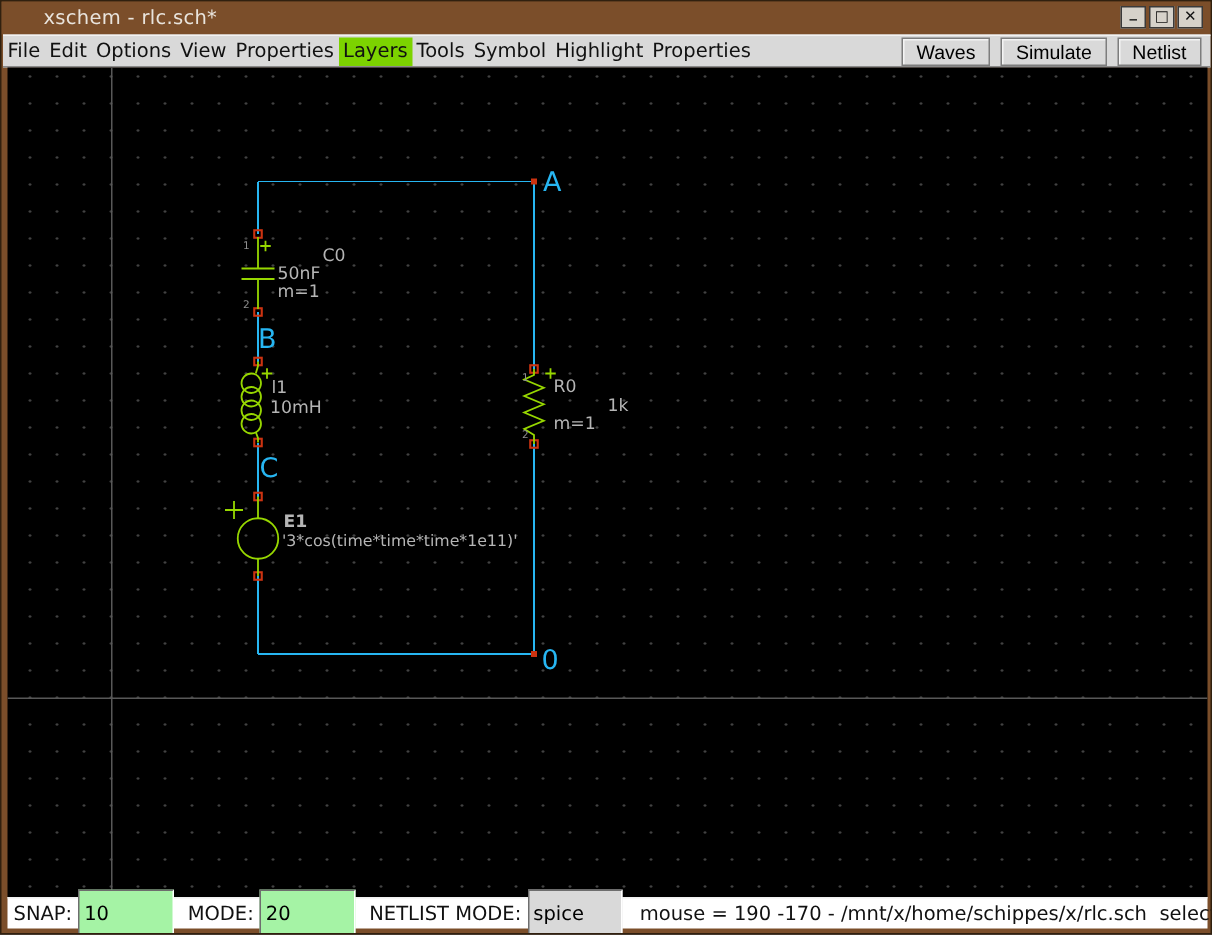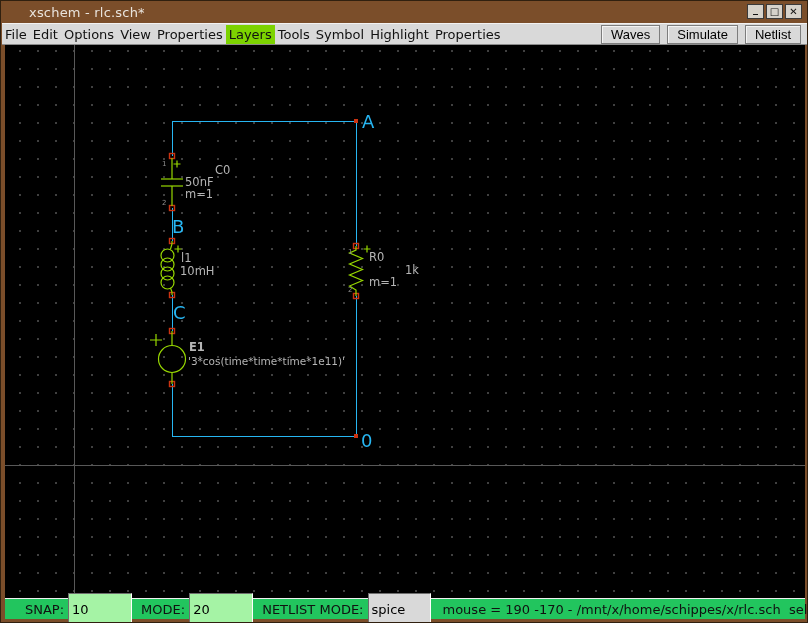--- a/index.html
+++ b/index.html
@@ -48,23 +48,23 @@
   .axis-v{position:absolute;left:69px;top:0;width:1px;height:100%;background:#585858;}
   .axis-h{position:absolute;left:0;top:420px;width:100%;height:1px;background:#585858;}
   .canvas svg{position:absolute;left:0;top:0;}
   .sch-text{position:absolute;color:#b5b5b5;font-size:11.5px;white-space:pre;line-height:12px;}
   .sch-text.small{font-size:7px;color:#8f8f8f;}
   .sch-text.expr{font-size:10.5px;}
   .nodelabel{position:absolute;color:#27b6f2;font-size:18px;line-height:18px;white-space:nowrap;}
   
   .statusbar{
     position:absolute;left:4px;top:597px;width:800px;height:21px;
-    background:#22c55e;border-top:1px solid #f0f0f0;
+    background:#ffffff;border-top:1px solid #f0f0f0;
     display:flex;align-items:center;font-size:13px;color:#111;
-    padding-left:20px;
+    padding-left:4px;
   }
   .statusbar label{margin-right:4px;white-space:nowrap;}
   .entry{
     height:32px;border:1px solid #828282;
     border-top-color:#6e6e6e;border-left-color:#6e6e6e;
     border-bottom-color:#ffffff;border-right-color:#ffffff;
     font-family:"DejaVu Sans","Liberation Sans",sans-serif;
     font-size:13px;padding:0 3px;margin-right:9px;
   }
   .entry.green{background:#a5f3a5;width:64px;}

